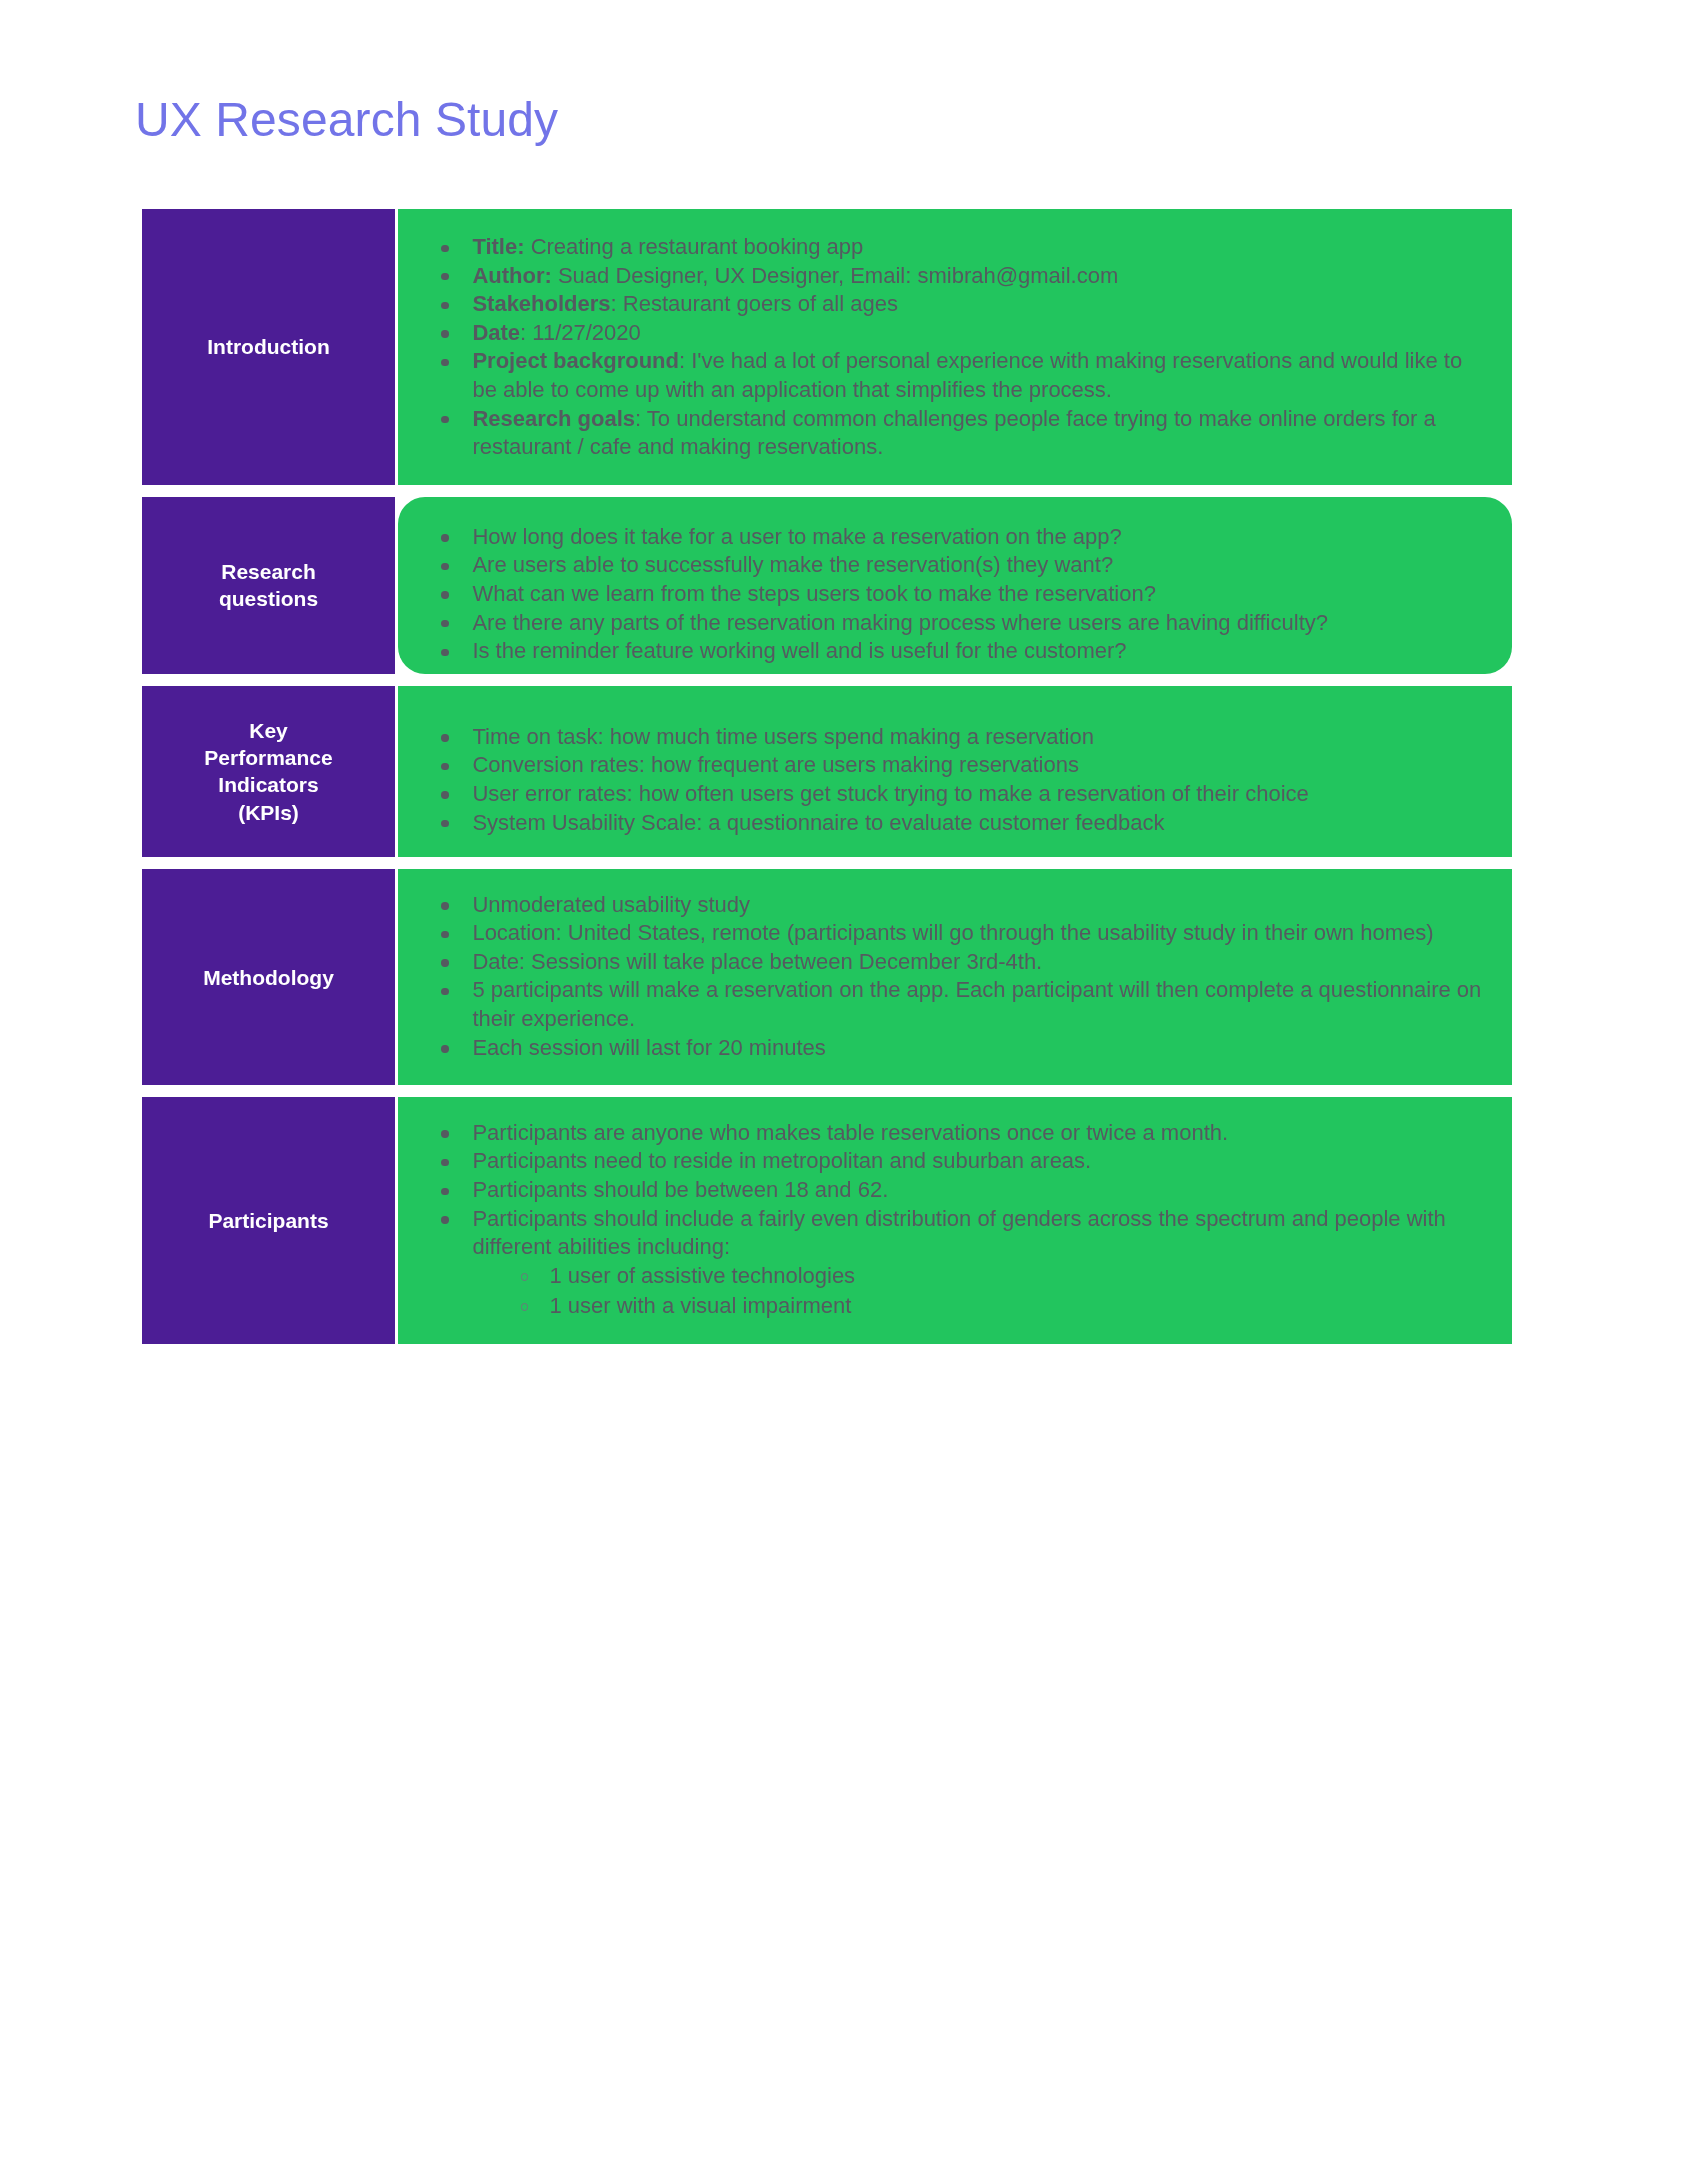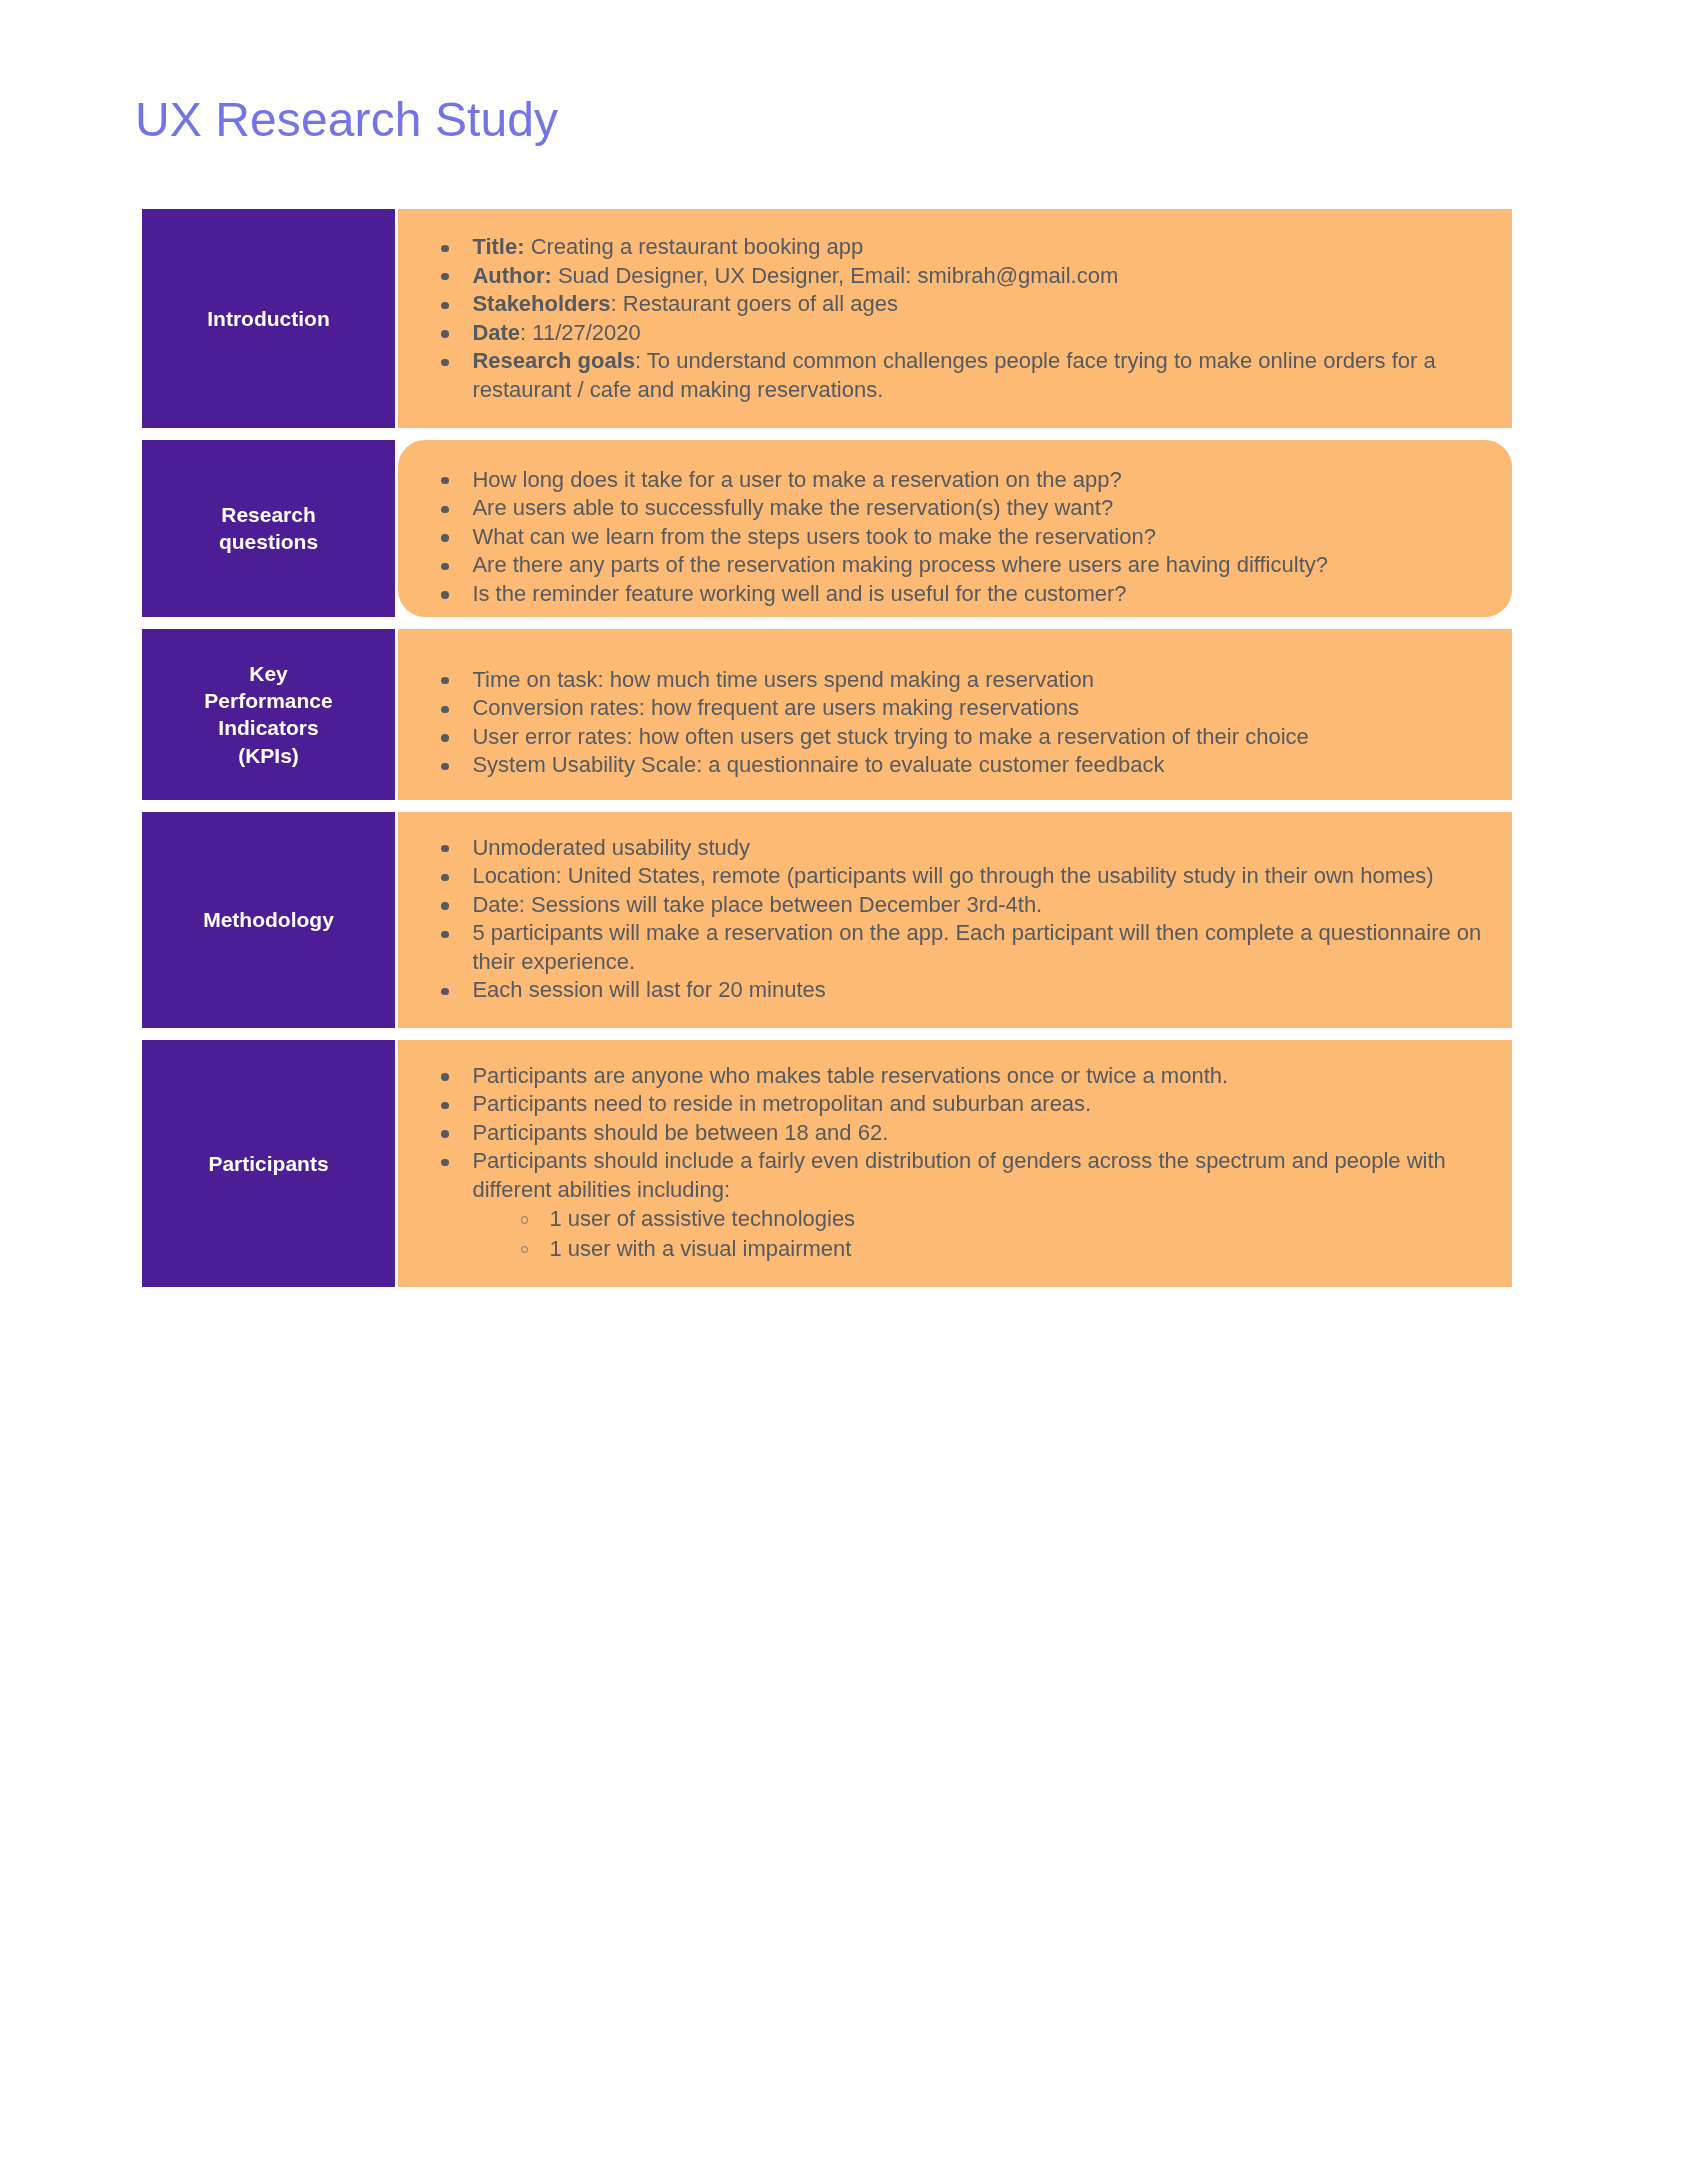--- a/index.html
+++ b/index.html
@@ -55,21 +55,21 @@
     font-weight: bold;
     font-size: 21px;
     line-height: 1.30;
     padding: 6.7px 9.4px;
     box-sizing: border-box;
   }
   .label-cell .lbl { display: block; }
 
   .content-cell {
     flex: 1 1 auto;
-    background: #fdba74;
+    background: #22c55e;
     margin-left: 3.4px;
     padding: 20px 27px 20px 32px;
     box-sizing: border-box;
     color: #555a60;
     font-size: 22px;
     line-height: 1.30;
   }
 
   ul.bullets {
     list-style: none;
@@ -140,20 +140,21 @@
     <div class="row row-intro">
       <div class="label-cell">
         <span class="lbl">Introduction</span>
       </div>
       <div class="content-cell">
         <ul class="bullets loose">
           <li><span class="b">Title:</span><span> Creating a restaurant booking app</span></li>
           <li><span class="b">Author:</span><span> Suad Designer, UX Designer, Email: smibrah@gmail.com</span></li>
           <li><span class="b">Stakeholders</span><span>: Restaurant goers of all ages</span></li>
           <li><span class="b">Date</span><span>: 11/27/2020</span></li>
+          <li><span class="b">Project background</span><span>: I've had a lot of personal experience with making reservations and would like to be able to come up with an application that simplifies the process.</span></li>
           <li><span class="b">Research goals</span><span>: To understand common challenges people face trying to make online orders for a restaurant / cafe and making reservations.</span></li>
         </ul>
       </div>
     </div>
 
     <div class="row row-questions">
       <div class="label-cell">
         <span>
           <span class="lbl">Research</span>
           <span class="lbl">questions</span>

